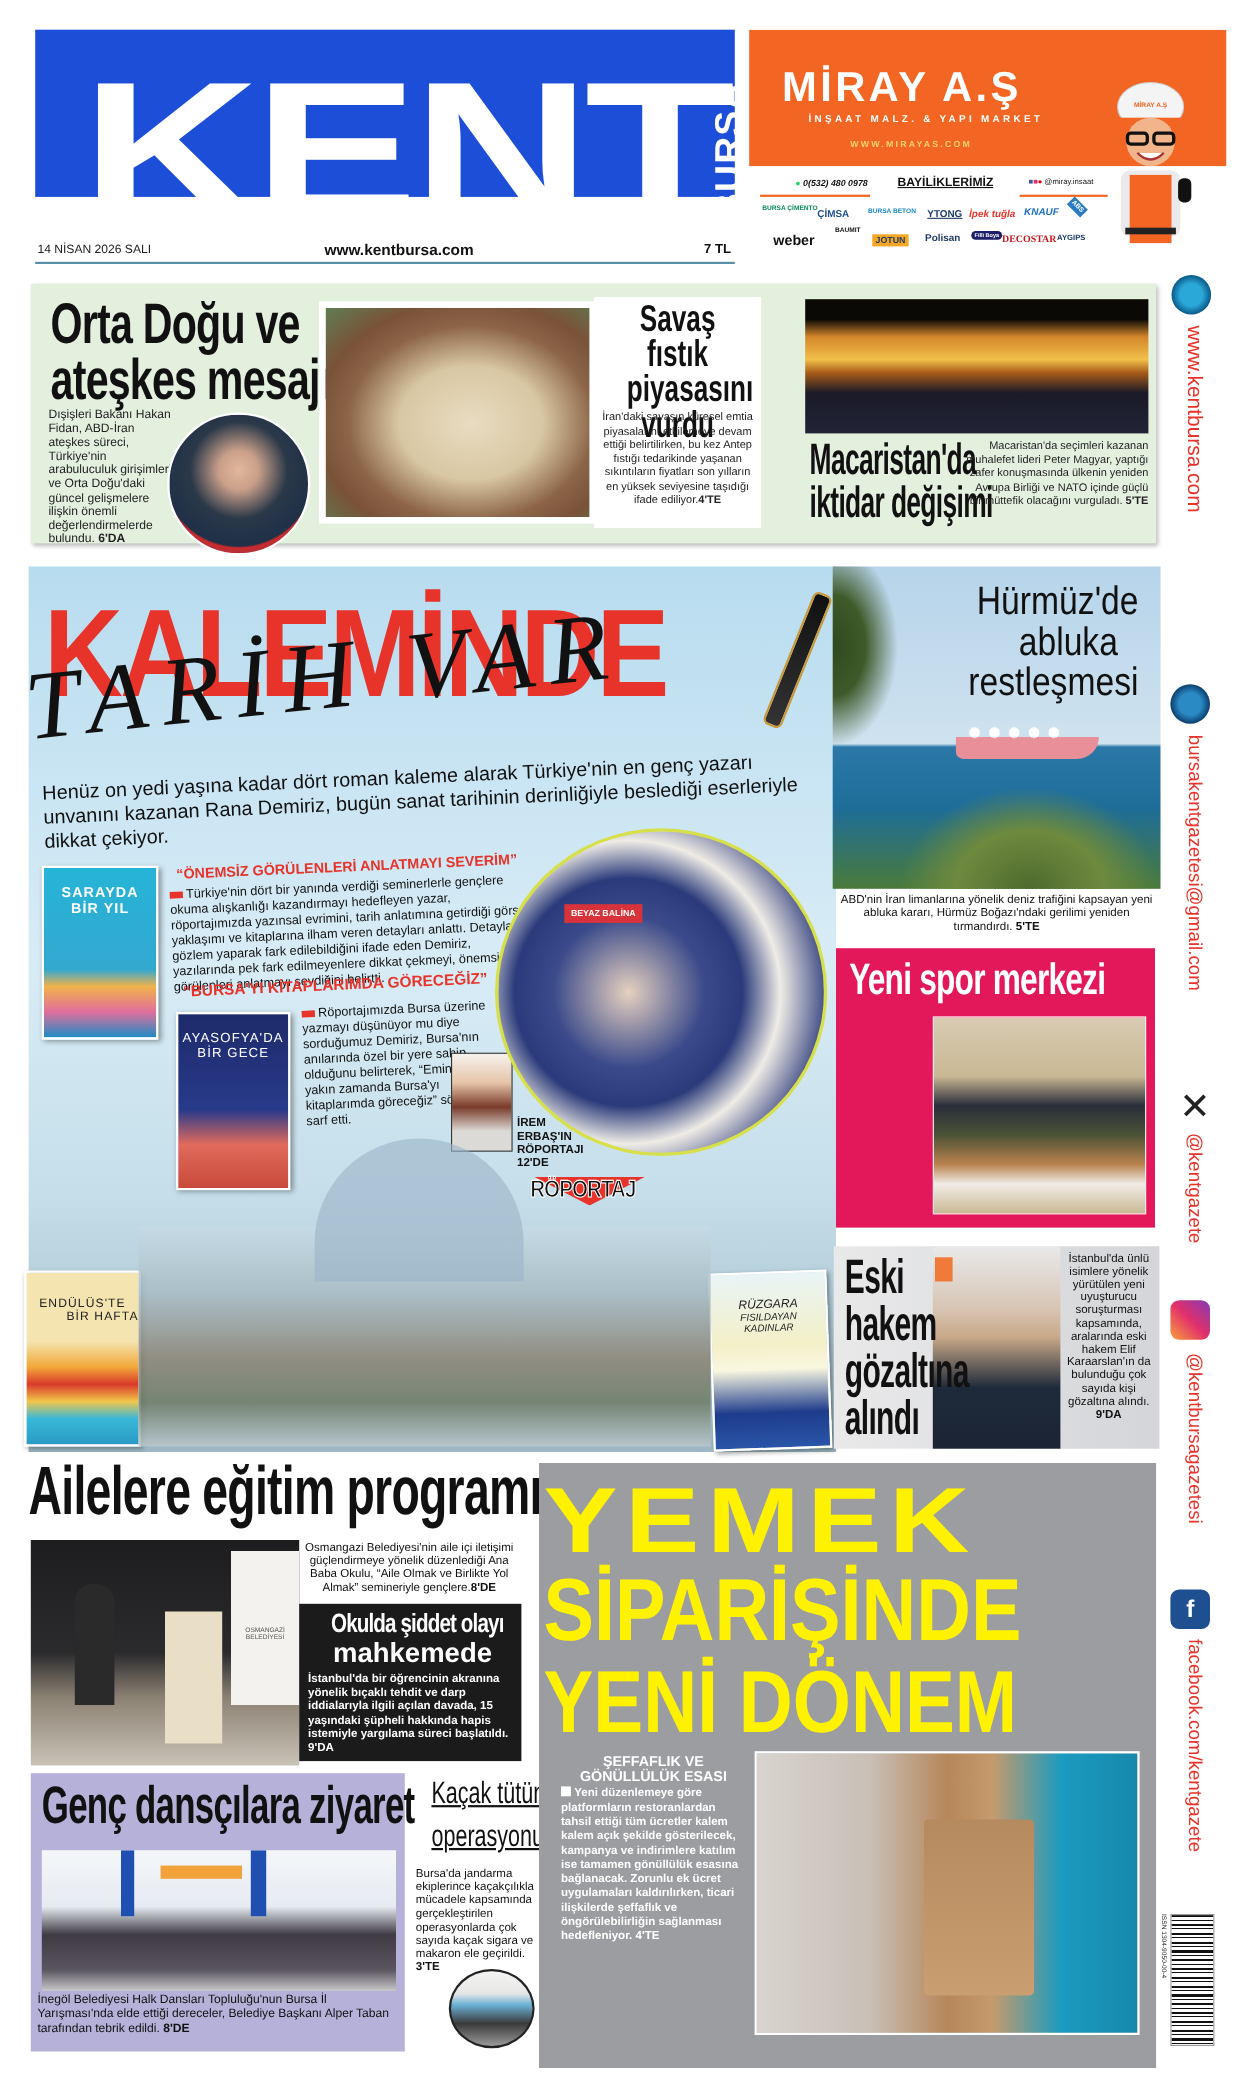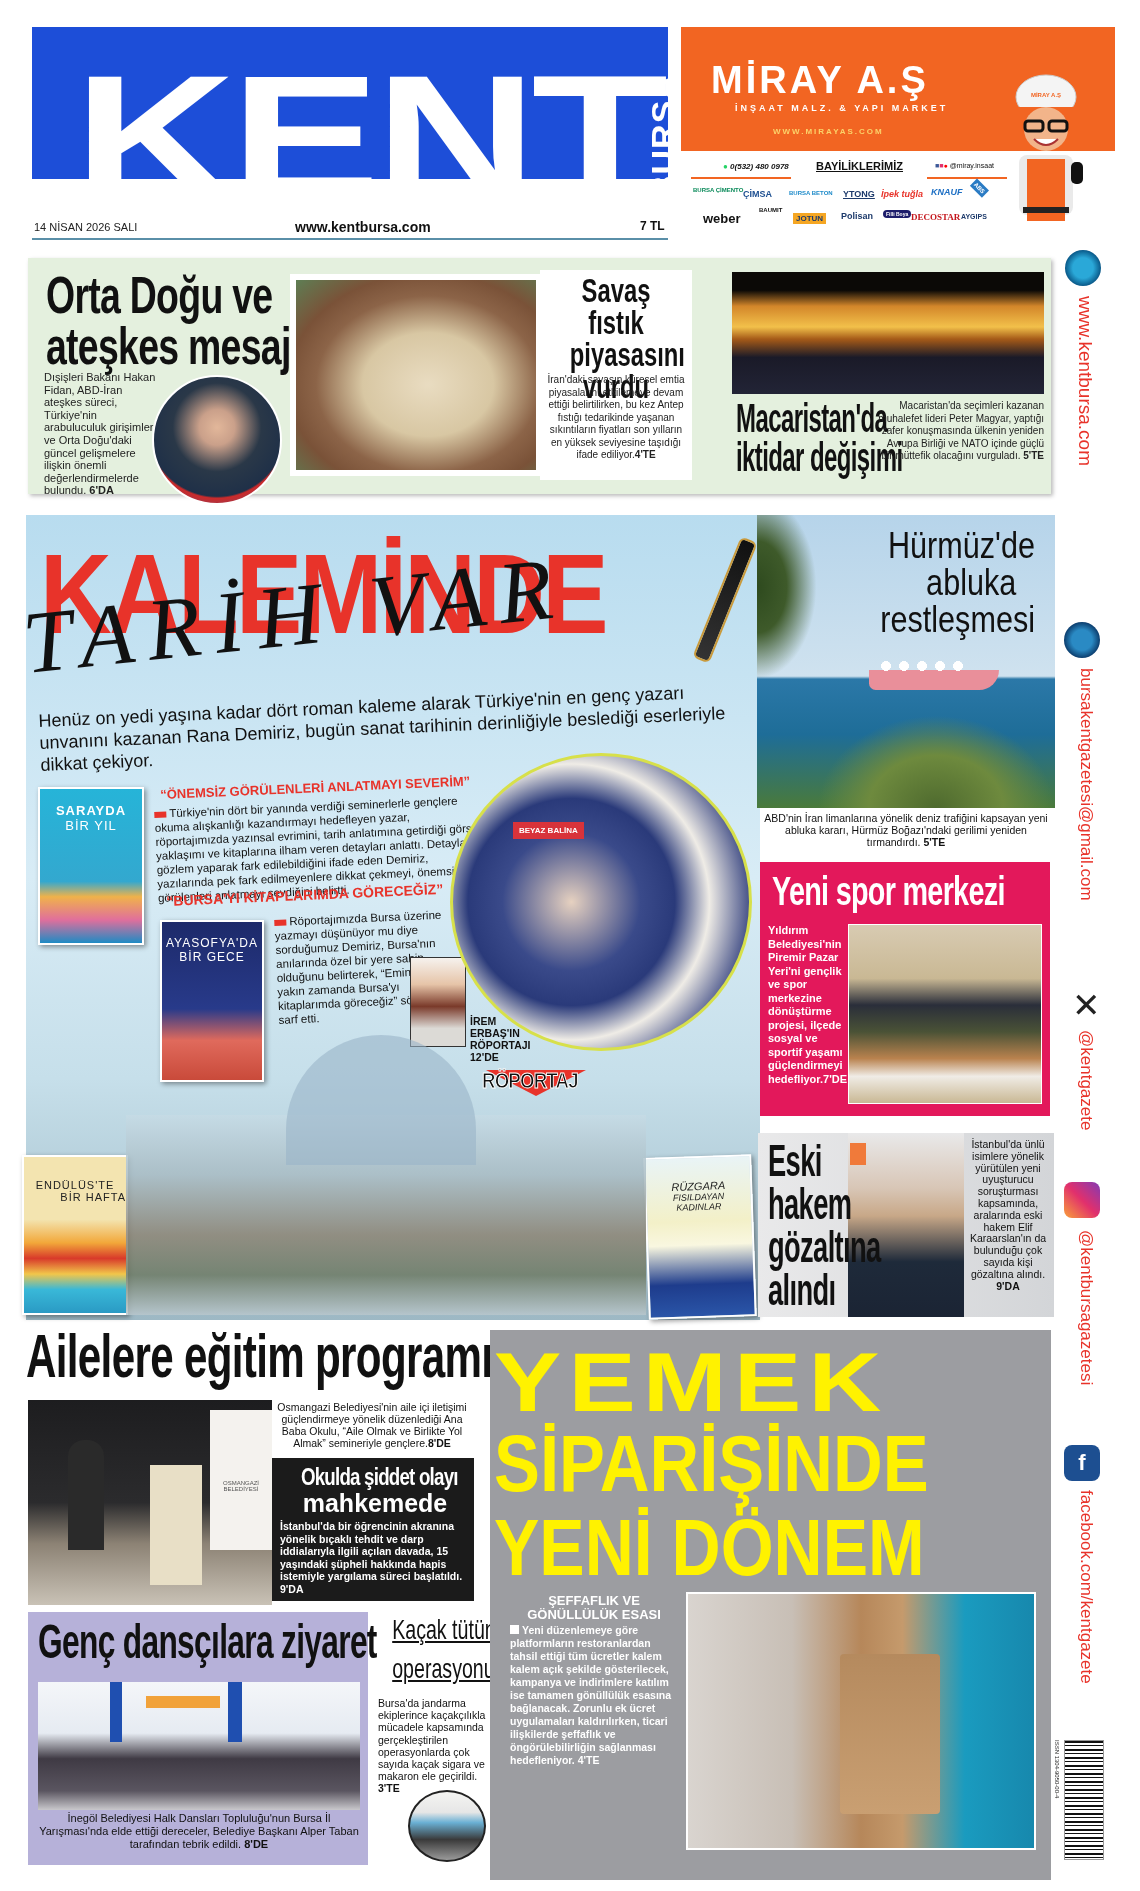--- a/index.html
+++ b/index.html
@@ -54,21 +54,21 @@
 
 #aile-title{left:26px;top:1326px;font-size:62px;color:#111}
 #aile-photo{left:28px;top:1400px;width:244px;height:205px;background:linear-gradient(#1d1d1f 0%,#2b2b2d 50%,#8c8274 70%,#c9c2b6 100%)}
 #aile-body{left:272px;top:1401px;width:200px;text-align:center;font-size:10.5px;line-height:12px}
 #okul{left:272px;top:1458px;width:202px;height:143px;background:#1b1b1b}
 #okul-title{left:8px;top:6px;font-size:25px;color:#fff;text-align:center;width:190px;line-height:26px}
 #okul-body{left:8px;top:62px;width:192px;color:#fff;font-weight:bold;font-size:10.5px;line-height:12.5px}
 #genc{left:28px;top:1612px;width:340px;height:253px;background:#b6b1d9}
 #genc-title{left:10px;top:6px;font-size:48px;color:#111}
 #genc-photo{left:10px;top:70px;width:322px;height:128px;background:linear-gradient(#f4f6f9 0%,#e6ebf2 40%,#3f3a44 60%,#5a5560 85%,#c9c8cc 100%)}
-#genc-cap{left:6px;top:200px;width:330px;text-align:center;font-size:11px;line-height:13px}
+#genc-cap{left:6px;top:200px;width:330px;font-size:11px;line-height:13px}
 #kacak-title{left:376px;top:1610px;width:108px;text-align:center}
 #kacak-body{left:378px;top:1697px;width:108px;font-size:10.5px;line-height:12.2px}
 
 #yemek{left:490px;top:1330px;width:561px;height:550px;background:#9c9da1}
 #yemek-title{left:4px;top:12px;color:#fff200;font-weight:900;line-height:1}
 #yemek-body{left:20px;top:262px;width:168px;color:#fff;font-weight:bold;font-size:10.5px;line-height:13px}
 #yemek-photo{left:196px;top:262px;width:350px;height:258px;background:linear-gradient(90deg,#d9d4cf 0%,#c8bfb6 30%,#b6875a 50%,#c59a6c 62%,#1a9bbf 80%,#1788ad 100%);border:2px solid #fff}
 
 .vtext{position:absolute;writing-mode:vertical-rl;color:#e8332a;font-size:19px;white-space:nowrap}
 .sicon{position:absolute;width:36px;height:36px;border-radius:50%}
@@ -158,21 +158,21 @@
 </div>
 
 <div class="abs" id="feature">
   <div class="abs" id="kalem">KALEMİNDE</div>
   <div class="abs" style="left:690px;top:20px;width:18px;height:130px;background:linear-gradient(#111,#333);transform:rotate(22deg);border-radius:6px;border:2px solid #c99a3c"></div>
   <div class="abs" id="tarih">TARİH VAR</div>
   <div class="abs" id="feat-intro">Henüz on yedi yaşına kadar dört roman kaleme alarak Türkiye'nin en genç yazarı unvanını kazanan Rana Demiriz, bugün sanat tarihinin derinliğiyle beslediği eserleriyle dikkat çekiyor.</div>
 
   <div class="book" style="left:12px;top:272px;width:106px;height:158px;background:linear-gradient(#26b4d8,#33a8cf 60%,#f0b24a 70%,#e06f9c 85%,#1e8bc4)">
     <div style="text-align:center;color:#fff;font-weight:bold;font-size:13px;margin-top:14px;letter-spacing:1px">SARAYDA</div>
-    <div style="text-align:center;color:#fff;font-weight:normal;font-size:13px;letter-spacing:1px">BİR YIL</div>
+    <div style="text-align:center;color:#fff;font-weight:bold;font-size:13px;letter-spacing:1px">BİR YIL</div>
   </div>
   <div class="book" style="left:134px;top:405px;width:104px;height:162px;background:linear-gradient(#1d2a6a,#283a8a 55%,#e06a5c 75%,#c94a3a)">
     <div style="text-align:center;color:#fff;font-size:12px;margin-top:14px;letter-spacing:1px">AYASOFYA'DA</div>
     <div style="text-align:center;color:#fff;font-size:12px;letter-spacing:1px">BİR GECE</div>
   </div>
   <div class="book" style="left:-4px;top:640px;width:106px;height:160px;background:linear-gradient(#f3e4b0 0%,#f3e4b0 40%,#f2a83a 55%,#d83a2a 65%,#f2c64a 75%,#39b8d8 85%,#2a9ac4)">
     <div style="text-align:center;color:#222;font-size:11px;margin-top:22px;letter-spacing:1px">ENDÜLÜS'TE</div>
     <div style="text-align:right;color:#222;font-size:11px;letter-spacing:1px">BİR HAFTA</div>
   </div>
   <div class="book" style="left:620px;top:641px;width:108px;height:162px;background:linear-gradient(#e9f4f6,#f3f0c8 40%,#f9f7e0 55%,#1e3c8c 80%,#2a55a8);transform:rotate(-2deg)">
@@ -210,21 +210,20 @@
   </div>
   <div class="abs" style="left:112px;top:155px;width:130px;height:20px;background:#e98f9a;border-radius:0 0 30px 10px"></div>
   <div class="abs" style="left:120px;top:143px;width:90px;height:16px;background:radial-gradient(circle,#fff 40%,transparent 42%) 0 0/18px 16px repeat-x"></div>
   <div class="abs" style="left:0;top:0;width:70px;height:180px;background:radial-gradient(ellipse at 0 40%,#2e4a1e 0%,#3e5a2a 30%,transparent 60%)"></div>
   <div class="abs" style="left:60px;top:200px;width:238px;height:93px;background:radial-gradient(ellipse at 50% 100%,#4e6a2e 0%,#6e8a3e 40%,transparent 70%)"></div>
 </div>
 <div class="abs" id="hurmuz-cap"><span>ABD'nin İran limanlarına yönelik deniz trafiğini kapsayan yeni abluka kararı, Hürmüz Boğazı'ndaki gerilimi yeniden tırmandırdı.</span> <span class="ref">5'TE</span></div>
 
 <div class="abs" id="spor">
   <div class="abs headline" id="spor-title">Yeni spor merkezi</div>
-  <div class="abs" id="spor-body"><span>Yıldırım Belediyesi'nin Piremir Pazar Yeri'ni gençlik ve spor merkezine dönüştürme projesi, ilçede sosyal ve sportif yaşamı güçlendirmeyi hedefliyor.</span><span>7'DE</span></div>
   <div class="photo" style="left:88px;top:62px;width:194px;height:180px;background:linear-gradient(#d8cbb2 0%,#c9b894 30%,#2a2e3a 45%,#4a5236 60%,#b9824e 75%,#f0ece6 85%,#c9b894 100%);border:1px solid #fff"></div>
 </div>
 
 <div class="abs" id="hakem">
   <div class="photo" style="left:90px;top:0;width:116px;height:184px;background:linear-gradient(#e9e9ea 0%,#d8c6b6 30%,#c8a888 45%,#1e2a3a 70%,#1b2434 100%)"></div>
   <div class="abs" style="left:92px;top:10px;width:16px;height:22px;background:#f07a3a"></div>
   <div class="abs" id="hakem-title">
     <div class="headline" style="transform:scaleX(0.62)">Eski</div>
     <div class="headline" style="transform:scaleX(0.62)">hakem</div>
     <div class="headline" style="transform:scaleX(0.62)">gözaltına</div>

